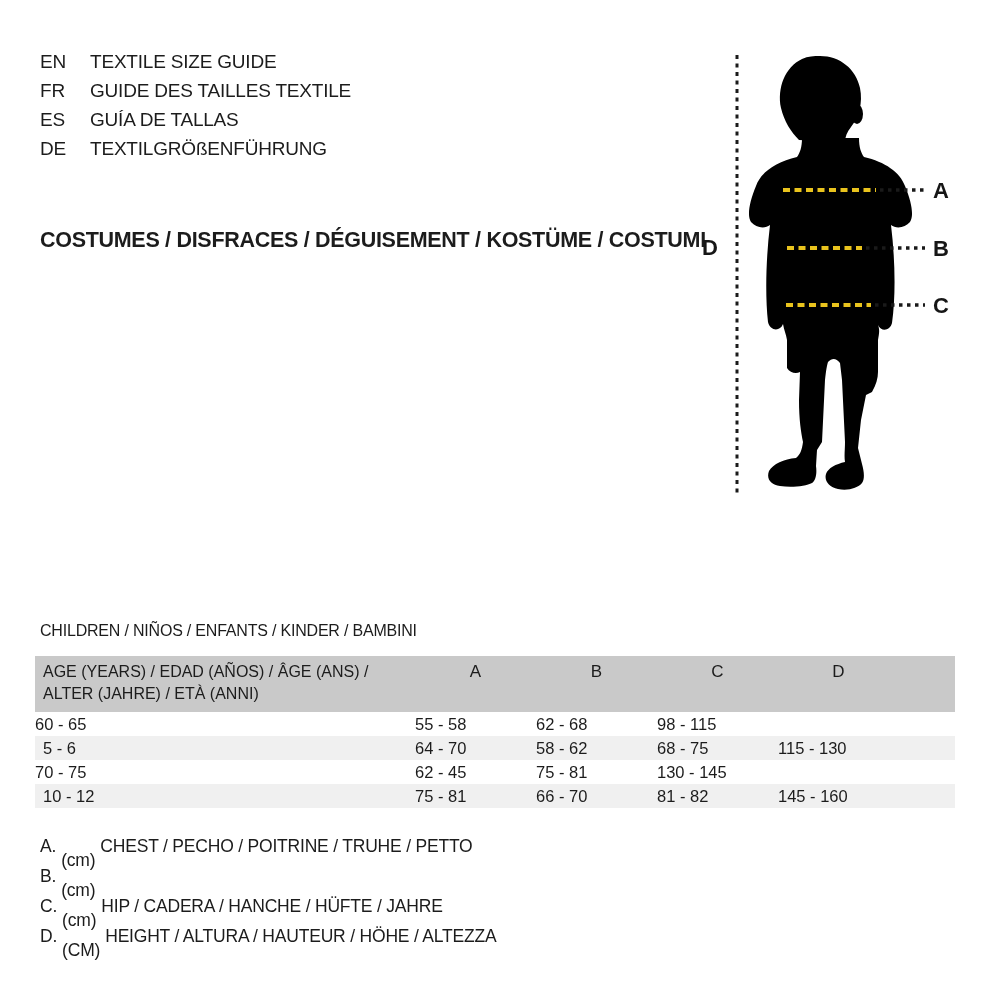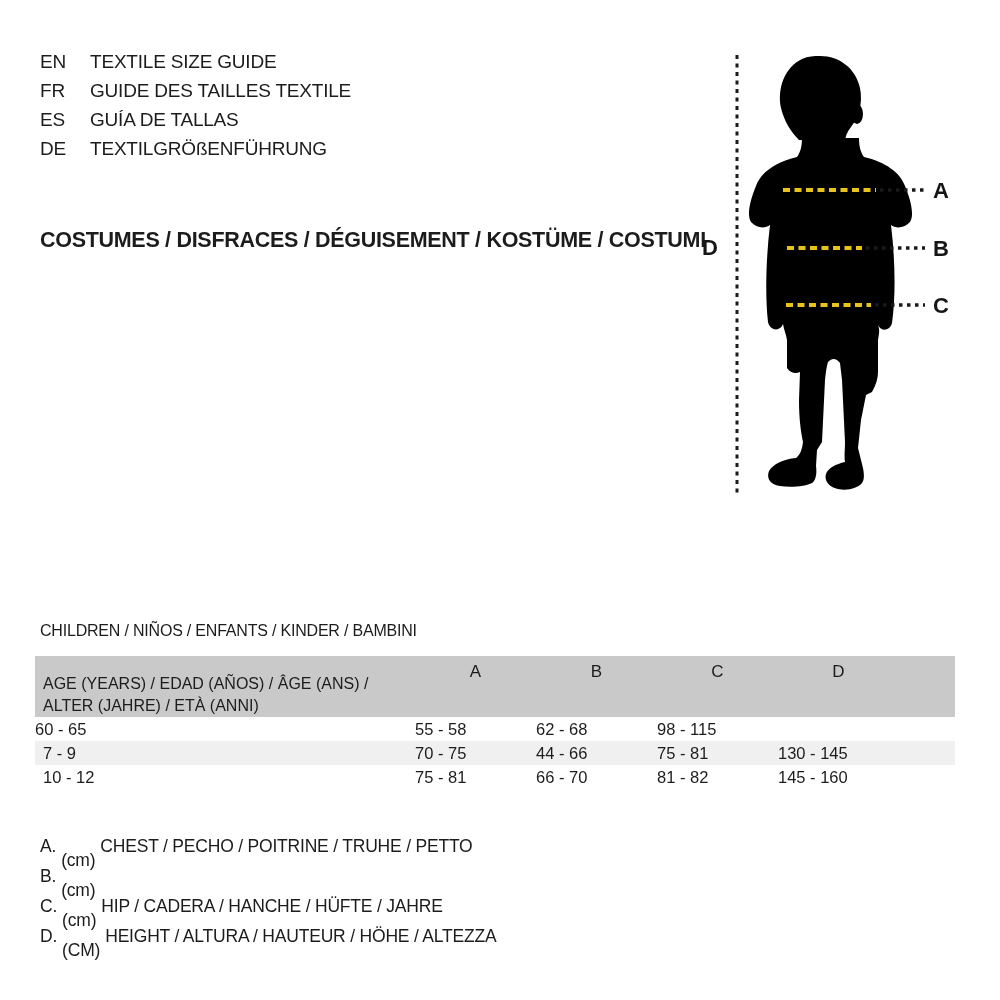--- a/index.html
+++ b/index.html
@@ -86,21 +86,20 @@
     grid-template-columns: 380px 121px 121px 121px 121px;
     background: #c9c9c9;
     min-height: 56px;
     box-sizing: border-box;
     padding-top: 5px;
   }
   .t-header .age-head {
     padding-left: 8px;
     line-height: 22px;
     font-size: 16px;
-    margin-top: 12px;
   }
   .t-header .col-letter {
     text-align: center;
     line-height: 22px;
     font-size: 17px;
   }
   .t-body .t-row {
     display: grid;
     grid-template-columns: 380px 121px 121px 121px 121px;
     height: 24px;
@@ -231,23 +230,29 @@
       <div class="col-letter">D</div>
     </div>
     <div class="t-body">
       <div class="t-row">
         <div class="cell-val">60 - 65</div>
         <div class="cell-val">55 - 58</div>
         <div class="cell-val">62 - 68</div>
         <div class="cell-val">98 - 115</div>
       </div>
       <div class="t-row">
-        <div class="cell-age">7 - 9</div>
+        <div class="cell-age">5 - 6</div>
+        <div class="cell-val">64 - 70</div>
+        <div class="cell-val">58 - 62</div>
+        <div class="cell-val">68 - 75</div>
+        <div class="cell-val">115 - 130</div>
+      </div>
+      <div class="t-row">
         <div class="cell-val">70 - 75</div>
-        <div class="cell-val">44 - 66</div>
+        <div class="cell-val">62 - 45</div>
         <div class="cell-val">75 - 81</div>
         <div class="cell-val">130 - 145</div>
       </div>
       <div class="t-row">
         <div class="cell-age">10 - 12</div>
         <div class="cell-val">75 - 81</div>
         <div class="cell-val">66 - 70</div>
         <div class="cell-val">81 - 82</div>
         <div class="cell-val">145 - 160</div>
       </div>

